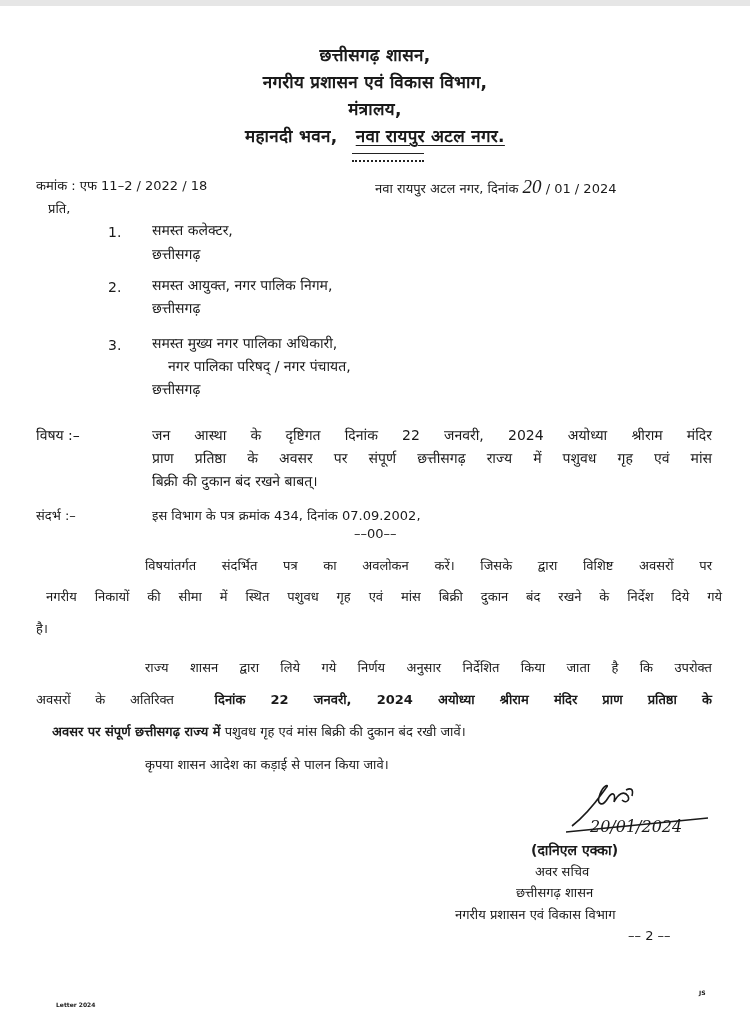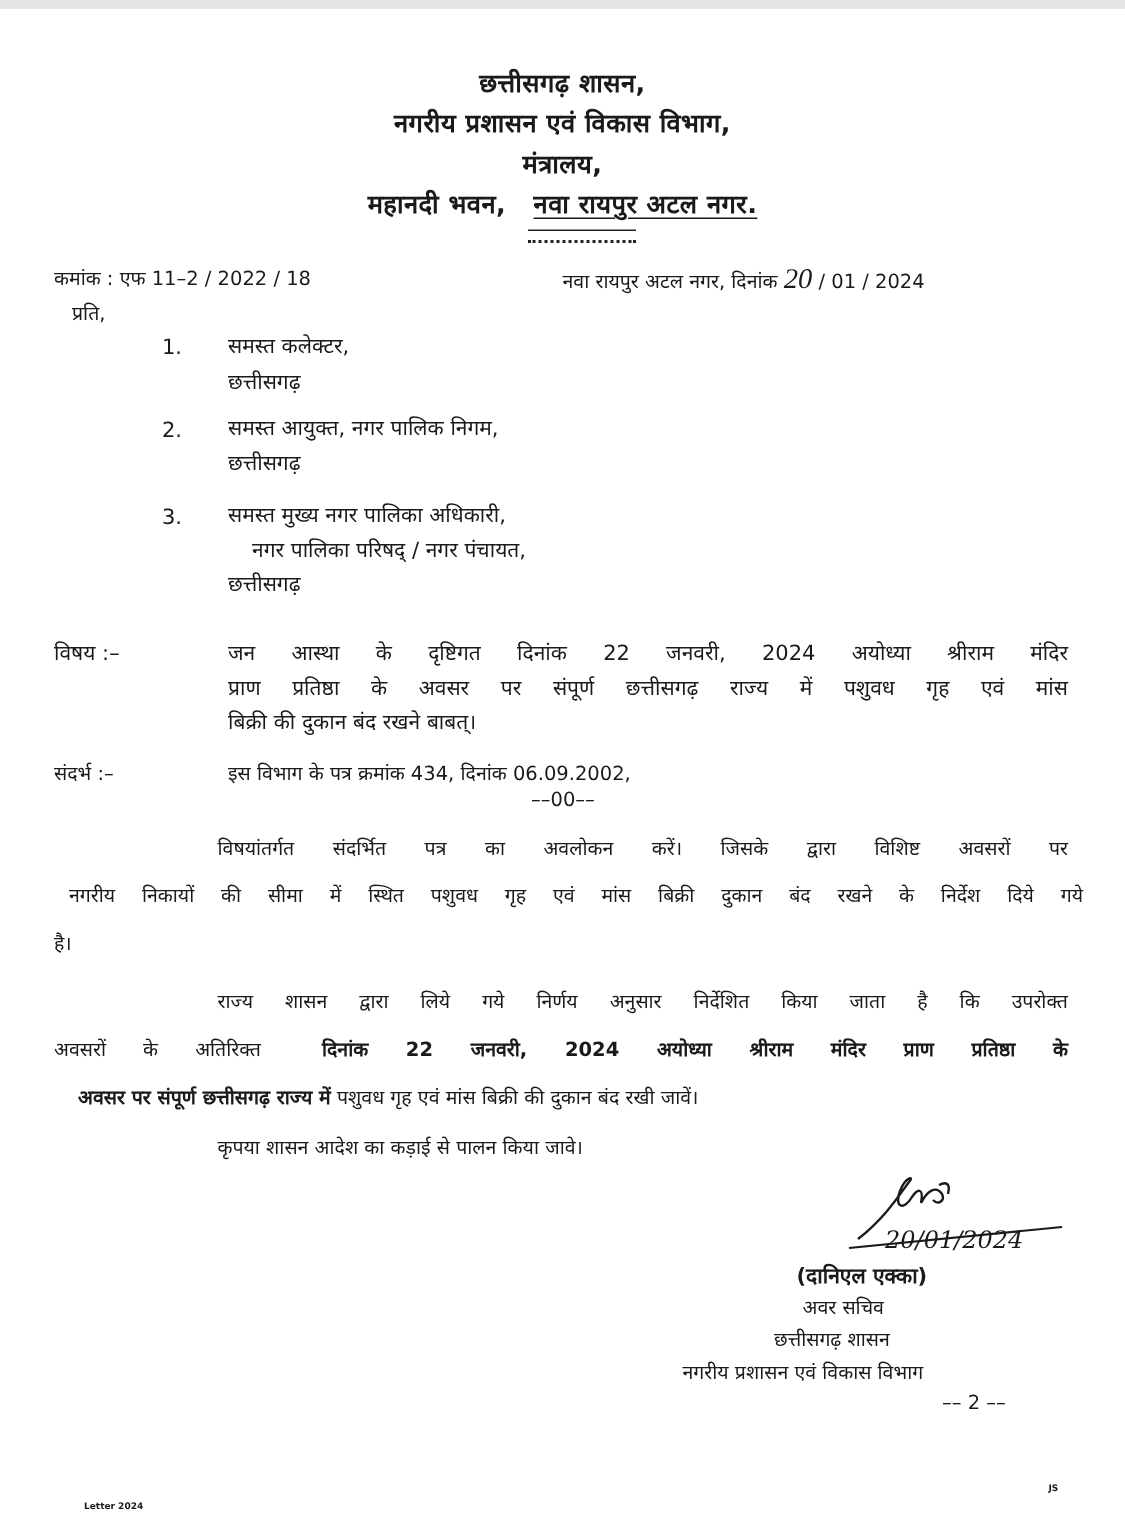--- a/index.html
+++ b/index.html
@@ -56,21 +56,21 @@
 <div class="abs body" style="left:152px; top:333px;">समस्त मुख्य नगर पालिका अधिकारी,</div>
 <div class="abs body" style="left:168px; top:356px;">नगर पालिका परिषद् / नगर पंचायत,</div>
 <div class="abs body" style="left:152px; top:379px;">छत्तीसगढ़</div>
 
 <div class="abs body" style="left:36px; top:425px;">विषय :–</div>
 <div class="abs body" style="left:152px; top:425px; width:560px; text-align-last:justify;">जन आस्था के दृष्टिगत दिनांक 22 जनवरी, 2024 अयोध्या श्रीराम मंदिर</div>
 <div class="abs body" style="left:152px; top:448px; width:560px; text-align-last:justify;">प्राण प्रतिष्ठा के अवसर पर संपूर्ण छत्तीसगढ़ राज्य में पशुवध गृह एवं मांस</div>
 <div class="abs body" style="left:152px; top:471px;">बिक्री की दुकान बंद रखने बाबत्।</div>
 
 <div class="abs small" style="left:36px; top:506px;">संदर्भ :–</div>
-<div class="abs small" style="left:152px; top:506px;">इस विभाग के पत्र क्रमांक 434, दिनांक 06.09.2002,</div>
+<div class="abs small" style="left:152px; top:506px;">इस विभाग के पत्र क्रमांक 434, दिनांक 07.09.2002,</div>
 <div class="abs small" style="left:354px; top:526px;">––00––</div>
 
 <div class="abs small" style="left:145px; top:556px; width:567px; text-align-last:justify;">विषयांतर्गत संदर्भित पत्र का अवलोकन करें। जिसके द्वारा विशिष्ट अवसरों पर</div>
 <div class="abs small" style="left:36px; top:587px; width:676px; text-align-last:justify;margin-left:10px;">नगरीय निकायों की सीमा में स्थित पशुवध गृह एवं मांस बिक्री दुकान बंद रखने के निर्देश दिये गये</div>
 <div class="abs small" style="left:36px; top:619px;">है।</div>
 
 <div class="abs small" style="left:145px; top:658px; width:567px; text-align-last:justify;">राज्य शासन द्वारा लिये गये निर्णय अनुसार निर्देशित किया जाता है कि उपरोक्त</div>
 <div class="abs small" style="left:36px; top:690px; width:676px; text-align-last:justify;">
   <span>अवसरों के अतिरिक्त </span><span class="bold">दिनांक 22 जनवरी, 2024 अयोध्या श्रीराम मंदिर प्राण प्रतिष्ठा के</span>
 </div>

